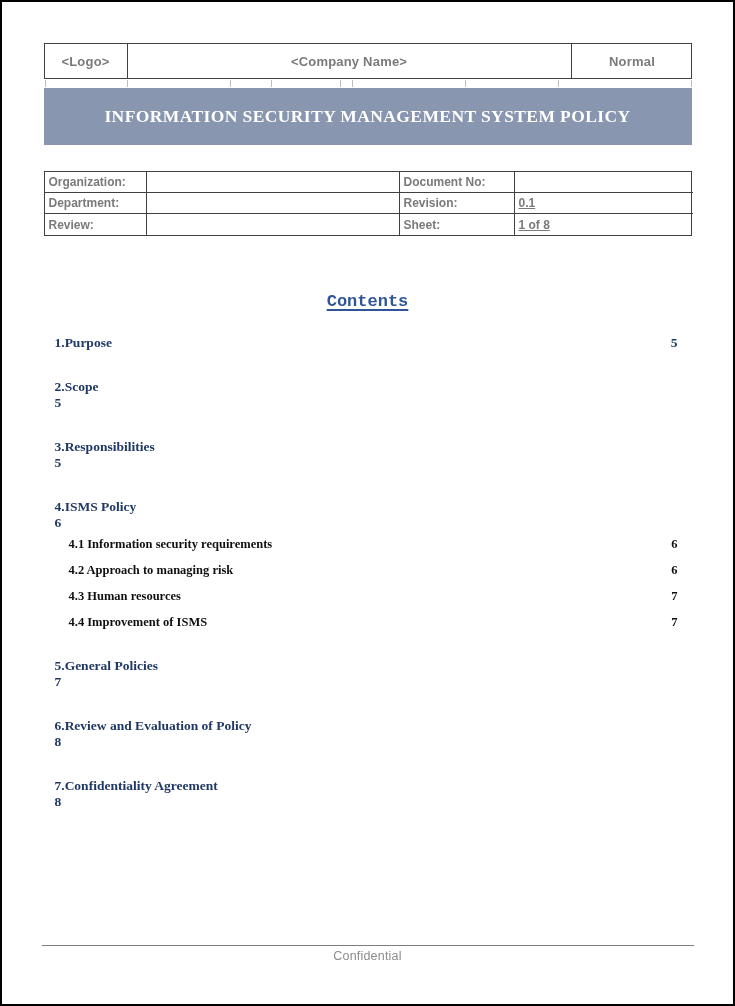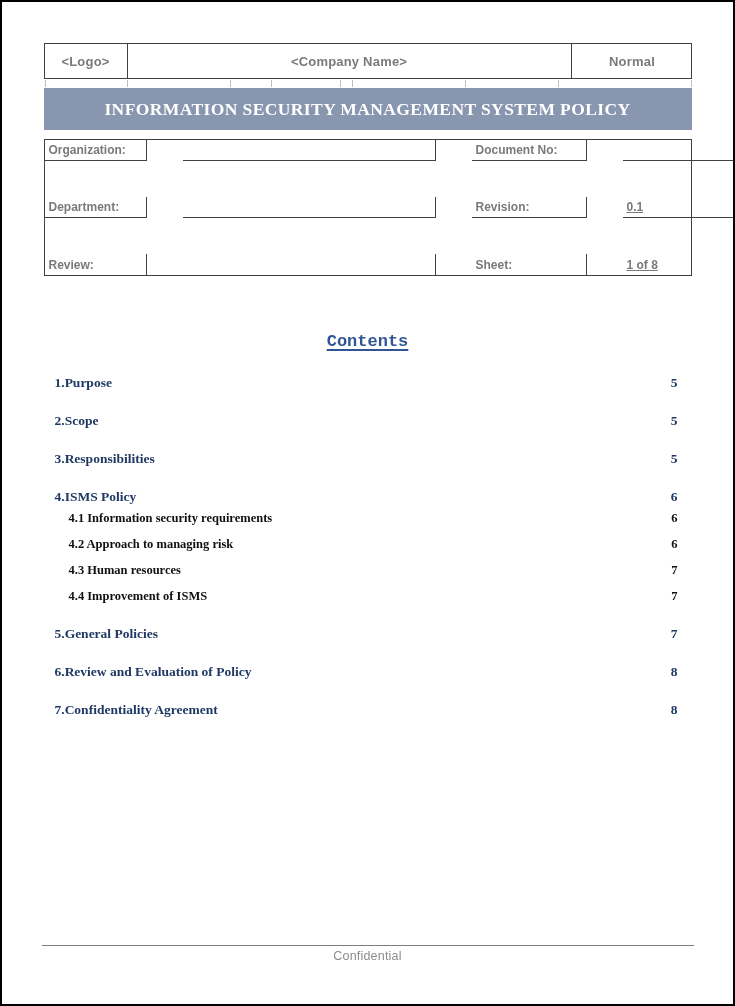--- a/index.html
+++ b/index.html
@@ -30,35 +30,34 @@
     overflow: hidden; white-space: nowrap; text-align: center;
   }
   .header-table .cell:last-child { border-right: none; }
 
   
   .tick-strip { position: relative; height: 9px; }
   .tick { position: absolute; top: 1px; width: 1px; height: 7px; background: #bdbdbd; }
 
   
   .banner {
-    height: 42px; background: #8896B0;
+    height: 57px; background: #8896B0;
     display: flex; align-items: center; justify-content: center;
     color: #ffffff;
     font-family: "Liberation Serif", serif;
     font-weight: bold; font-size: 17.5px; letter-spacing: 0.4px;
     white-space: nowrap;
   }
 
   
   .meta-table {
-    margin-top: 9px;
+    margin-top: 26px;
     display: grid;
     grid-template-columns: 102px 253px 115px 178px;
     border: 1px solid #404040;
-    gap: 36px;
   }
   .meta-table .cell {
     height: 21px;
     display: flex; align-items: center;
     padding-left: 4px;
     font-weight: bold; font-size: 12px; color: #7a7a7a;
     border-right: 1px solid #404040;
     border-bottom: 1px solid #404040;
     white-space: nowrap; overflow: hidden;
   }
@@ -76,21 +75,21 @@
     text-decoration-thickness: 2px;
     text-underline-offset: 3px;
   }
   .toc { margin-top: 24px; padding: 0 14px 0 11px; }
   .toc-entry {
     display: flex; justify-content: space-between; align-items: baseline;
     font-family: "Liberation Serif", serif; font-weight: bold;
     line-height: 16px;
   }
   .toc-entry.main { color: #1F3864; font-size: 13.5px; }
-  .toc-entry.main:not(:first-child) { margin-top: 22px; }
+  .toc-entry.main:not(:first-child) { margin-top: 28px; flex-direction: column; }
   .toc-entry.sub { color: #101010; font-size: 12.5px; padding-left: 14px; margin-top: 11px; line-height: 15px; }
   .toc-entry.main + .toc-entry.sub { margin-top: 6px; gap: 26px; }
 
   
   .footer { position: absolute; top: 943px; left: 0; width: 100%; }
   .footer-line { width: 652px; margin: 0 auto; border-top: 1px solid #7d7d7d; }
   .footer-text {
     margin-top: 3px; text-align: center;
     font-size: 12.5px; color: #8c8c8c; letter-spacing: 0.2px;
   }

